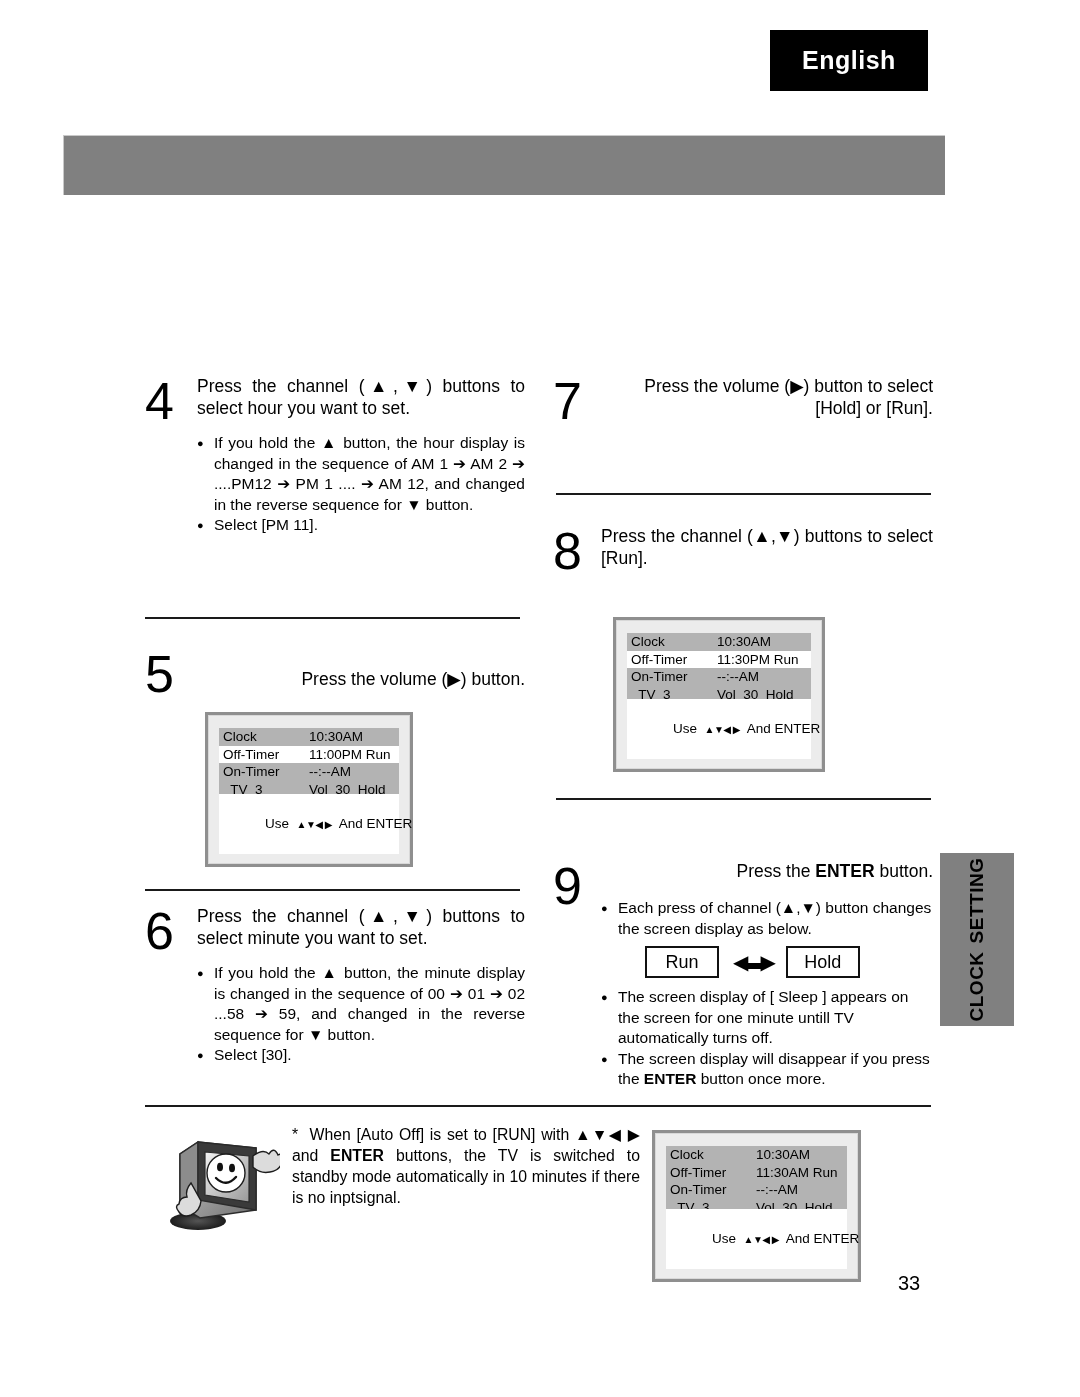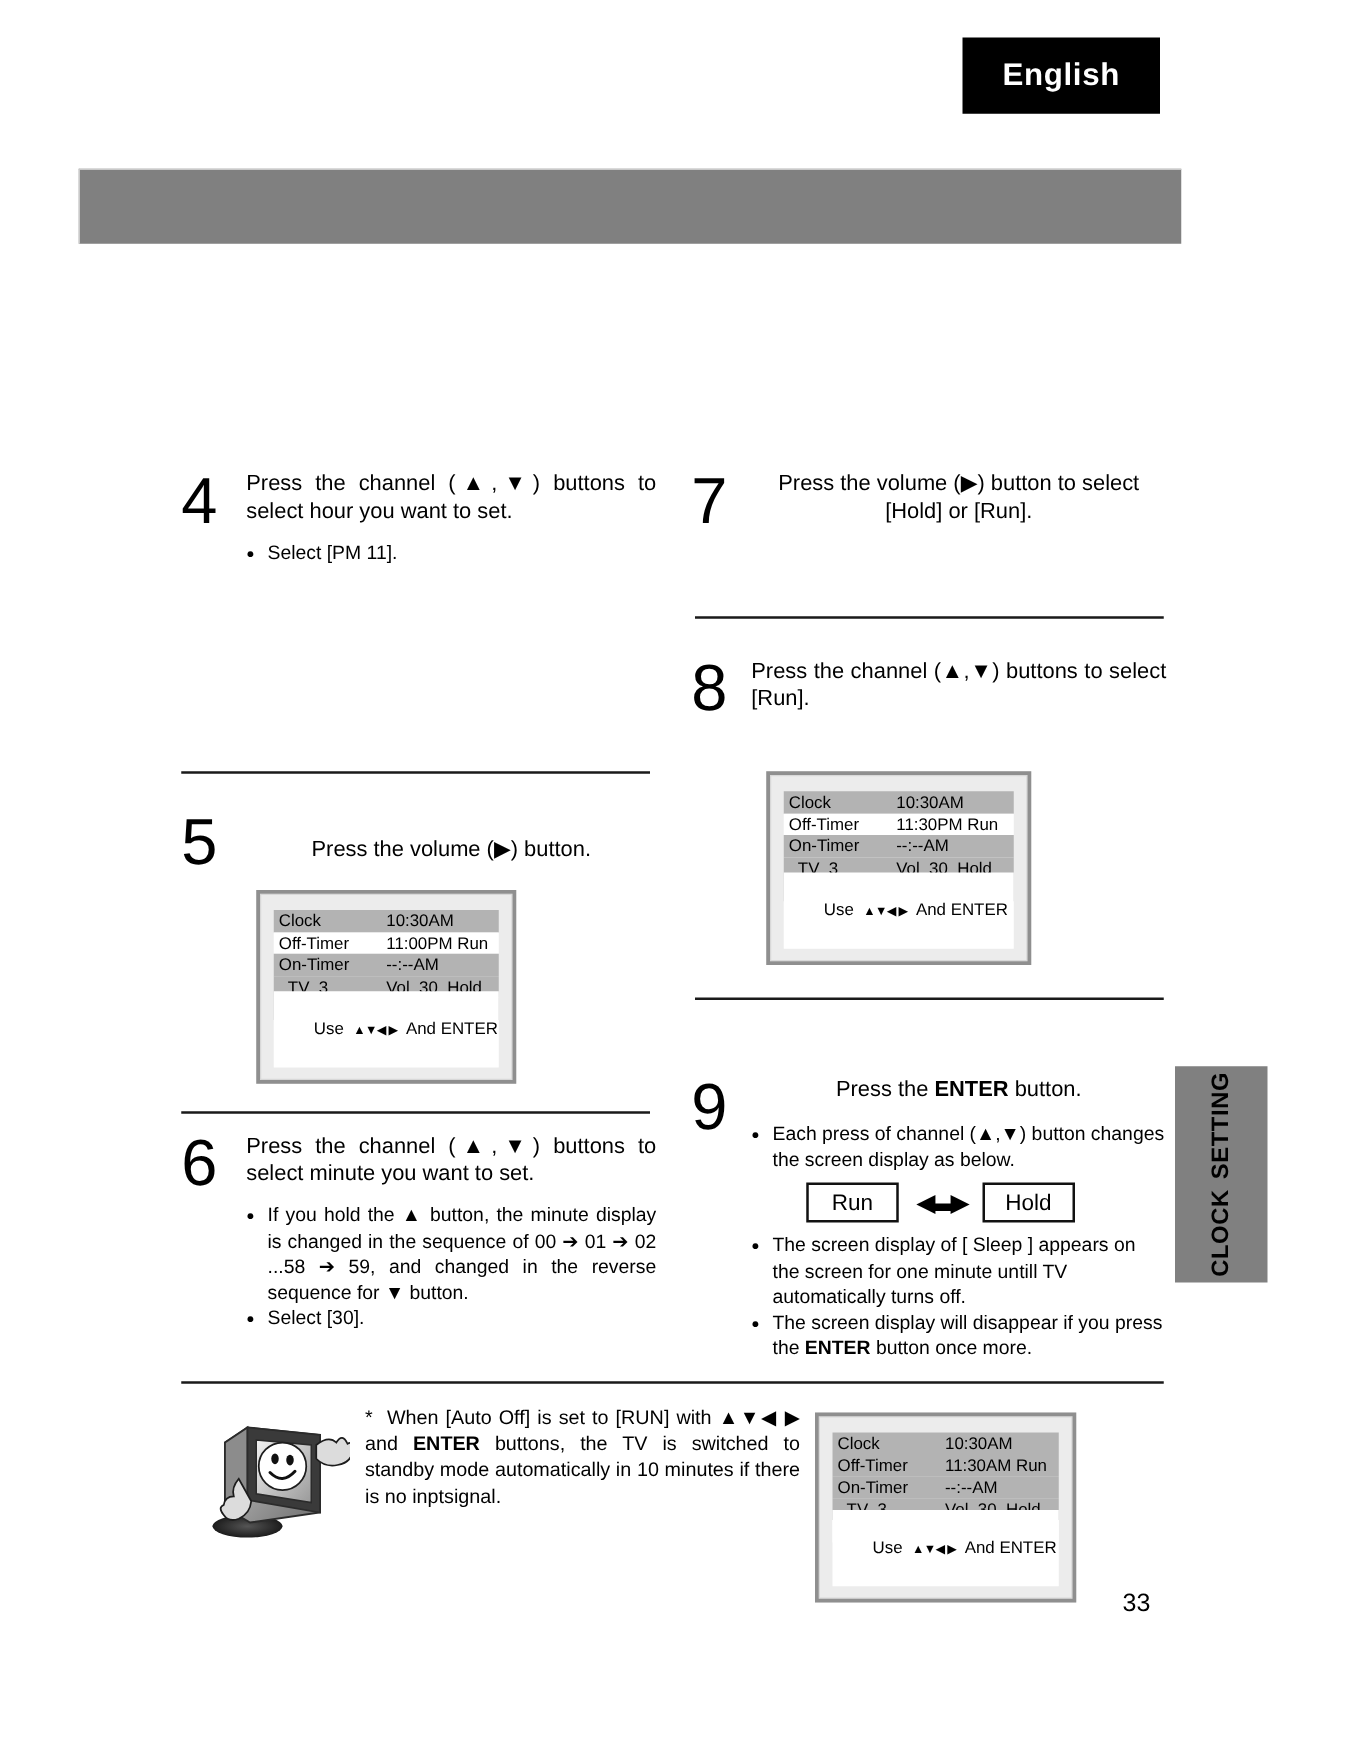--- a/index.html
+++ b/index.html
@@ -55,21 +55,21 @@
   .step-num {
     position: absolute; left: 0; top: 0;
     font-size: 52px; line-height: 52px; font-weight: normal;
     font-family: "Liberation Sans", sans-serif;
   }
   .step-body { position: absolute; left: 52px; top: 0; width: 328px; }
   .step-title {
     font-size: 17.5px; line-height: 22px;
     text-align: justify; text-justify: inter-word;
   }
-  .step-title.nojust { text-align: center; }
+  .step-title.nojust { text-align: right; }
 
   .bullets { margin-top: 14px; }
   .bullet {
     position: relative;
     font-size: 15.5px; line-height: 20.5px;
     padding-left: 17px;
     text-align: justify;
     margin-bottom: 0px;
   }
   .bullet.nojust { text-align: left; }
@@ -99,21 +99,21 @@
     padding: 0 4px 0 4px;
     white-space: pre;
   }
   .osd-row.hl { background: #ffffff; }
   .osd-row .c1 { width: 86px; flex: 0 0 86px; }
   .osd-row .c2 { flex: 1; }
   .osd-footer {
     position: absolute; left: 0; bottom: 0; width: 100%;
     background: #ffffff;
     font-size: 13.5px; line-height: 19px;
-    padding: 1px 2px;
+    padding: 1px 16px;
     white-space: pre;
   }
   .osd-footer .tri { font-size: 10px; letter-spacing: -0.5px; }
 
   
   .rh-wrap {
     display: flex; align-items: center; gap: 14px;
     margin: 7px 0 9px 44px;
   }
   .rh-box {
@@ -155,20 +155,21 @@
       <b>CLOCK</b>
       <b>SETTING</b>
     </div>
   </div>
 
   <div class="step" style="left:145px; top:375px; width:380px;">
     <div class="step-num">4</div>
     <div class="step-body">
       <div class="step-title">Press the channel (▲,▼) buttons to select hour you want to set.</div>
       <div class="bullets">
+        <div class="bullet">If you hold the ▲ button, the hour display is changed in the sequence of AM 1 ➔ AM 2 ➔ ....PM12 ➔ PM 1 .... ➔ AM 12, and changed in the reverse sequence for ▼ button.</div>
         <div class="bullet nojust">Select [PM 11].</div>
       </div>
     </div>
   </div>
 
   <div class="divider" style="left:145px; top:617px; width:375px;"></div>
 
   <div class="step" style="left:145px; top:648px; width:380px;">
     <div class="step-num">5</div>
     <div class="step-body" style="top:20px;">

